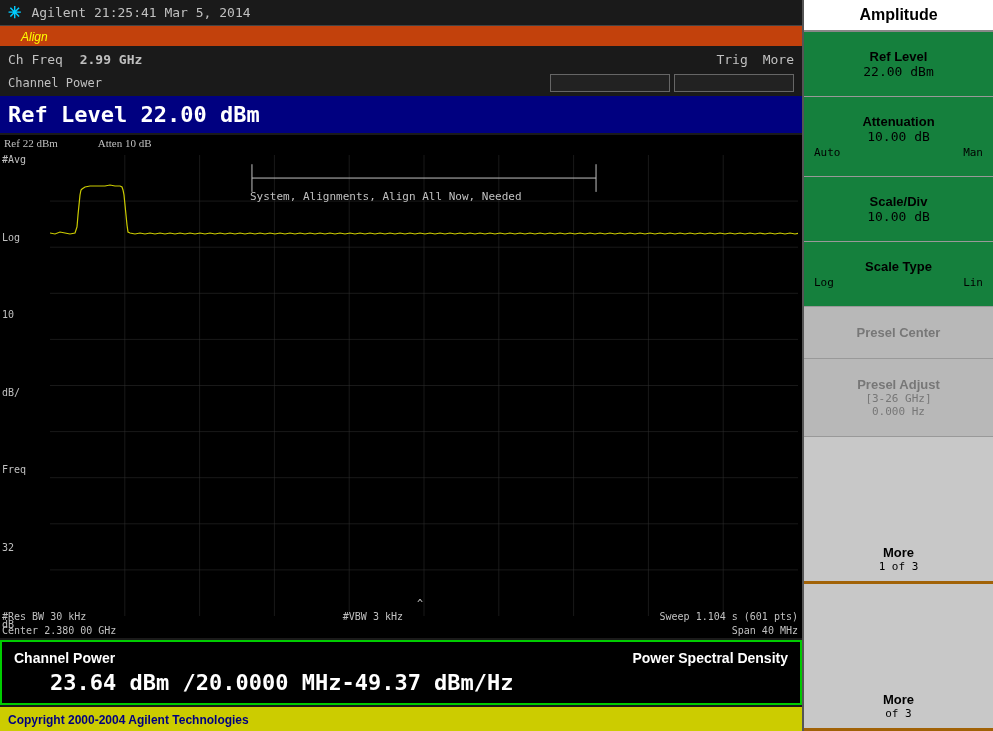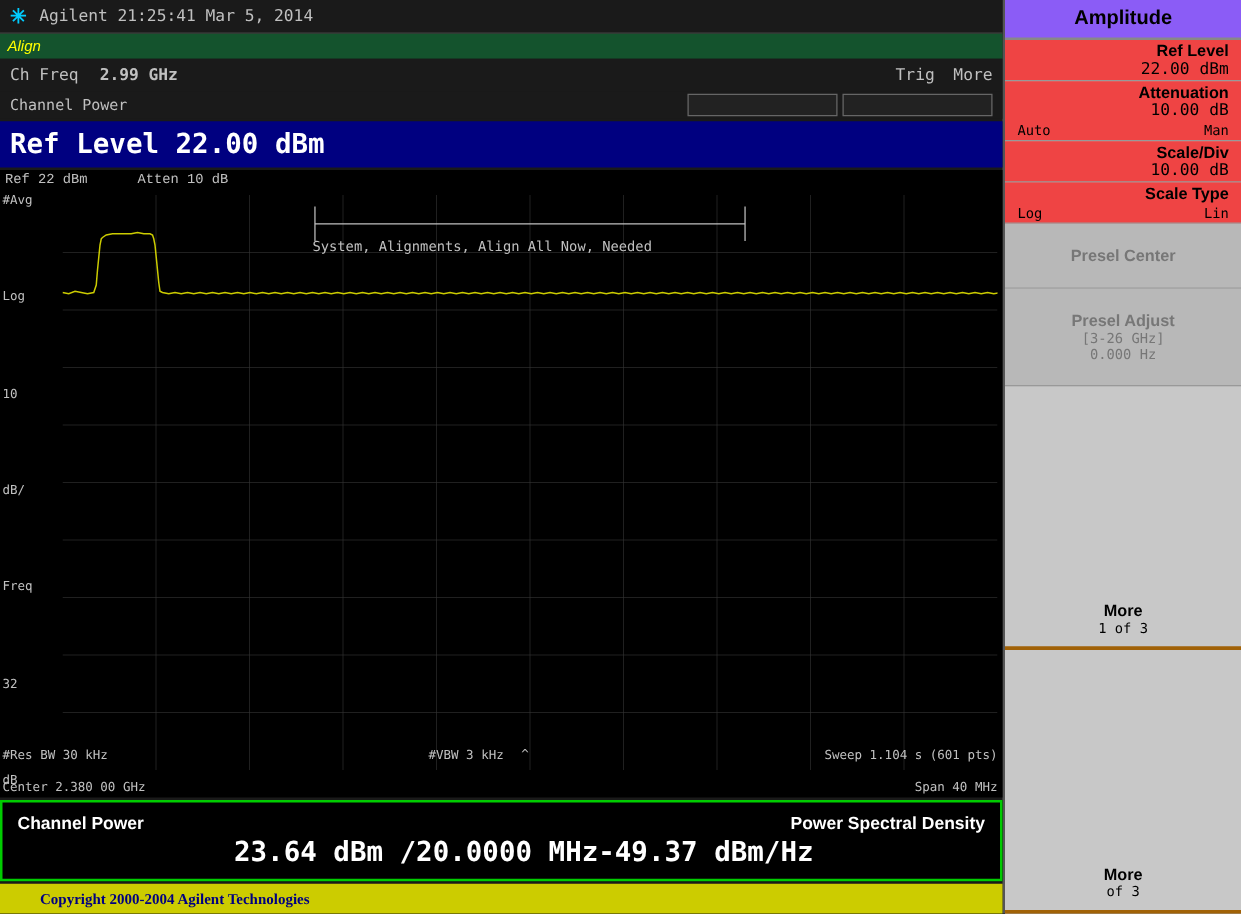--- a/index.html
+++ b/index.html
@@ -38,22 +38,22 @@
       font-weight: bold;
     }
     #header-title {
       color: #c0c0c0;
       font-size: 13px;
       font-family: monospace;
     }
 
     
     #align-bar {
-      background: #14532d;
-      padding: 1px 6px;
+      background: #c2410c;
+      padding: 1px 21px;
     }
     #align-text {
       color: #ffff00;
       font-size: 12px;
       font-style: italic;
     }
 
     
     #ch-freq-row {
       background: #1a1a1a;
@@ -115,21 +115,21 @@
     #spectrum-info-top {
       position: absolute;
       top: 2px;
       left: 4px;
       display: flex;
       gap: 40px;
     }
     .spec-info-text {
       color: #c0c0c0;
       font-size: 11px;
-      font-family: Liberation Mono, monospace;
+      font-family: Liberation Serif, serif;
     }
 
     #y-axis-labels {
       position: absolute;
       top: 20px;
       left: 2px;
       bottom: 8px;
       display: flex;
       flex-direction: column;
       justify-content: space-between;
@@ -168,71 +168,70 @@
       margin-bottom: 4px;
     }
     .cp-result-label {
       color: #ffffff;
       font-size: 14px;
       font-family: Arial, sans-serif;
       font-weight: bold;
     }
     #cp-result-values {
       display: flex;
-      justify-content: center;
+      justify-content: flex-start;
       margin-left: 36px;
     }
     .cp-result-value {
       color: #ffffff;
       font-size: 22px;
       font-family: monospace;
       font-weight: bold;
     }
 
     
     #copyright-bar {
       background: #cccc00;
       padding: 3px 8px;
     }
     #copyright-text {
       color: #000080;
       font-size: 12px;
-      font-family: Liberation Serif, serif;
-      font-weight: bold;
-      margin-left: 24px;
+      font-family: Liberation Sans, sans-serif;
+      font-weight: bold;
     }
 
     
     #sidebar {
       width: 189px;
       height: 731px;
       background: #c8c8c8;
       display: flex;
       flex-direction: column;
     }
 
     #sidebar-title {
-      background: #8b5cf6;
+      background: #ffffff;
       text-align: center;
       padding: 6px 4px;
       border-bottom: 2px solid #888;
     }
     #sidebar-title-text {
       color: #000;
       font-size: 16px;
       font-weight: bold;
       font-family: Arial, sans-serif;
     }
 
     .sidebar-item {
-      padding: 1px 10px;
+      padding: 17px 10px;
       border-bottom: 1px solid #999;
       cursor: pointer;
-      background: #ef4444;
-      text-align: right;
+      background: #15803d;
+      text-align: center;
     }
 
     .sidebar-item-label {
       color: #000;
       font-size: 13px;
       font-family: Arial, sans-serif;
       font-weight: bold;
       display: block;
     }
     .sidebar-item-value {
@@ -394,21 +393,21 @@
 
       <text x="200" y="45" fill="#c0c0c0" font-size="11" font-family="monospace">System, Alignments, Align All Now, Needed</text>
 
       <text x="370" y="98%" fill="#c0c0c0" font-size="10" font-family="monospace" text-anchor="middle">^</text>
     </svg>
 
     <div id="spectrum-bottom-info">
       <span class="spec-bottom-text">Center 2.380 00 GHz</span>
       <span class="spec-bottom-text">Span 40 MHz</span>
     </div>
-    <div style="position:absolute;bottom:28px;left:2px;right:4px;display:flex;justify-content:space-between;align-items:center;">
+    <div style="position:absolute;bottom:16px;left:2px;right:4px;display:flex;justify-content:space-between;align-items:center;">
       <span class="spec-bottom-text">#Res BW 30 kHz</span>
       <span class="spec-bottom-text">#VBW 3 kHz</span>
       <span class="spec-bottom-text">Sweep 1.104 s (601 pts)</span>
     </div>
   </div>
 
   <div id="cp-result-box">
     <div id="cp-result-top">
       <span class="cp-result-label">Channel Power</span>
       <span class="cp-result-label">Power Spectral Density</span>

